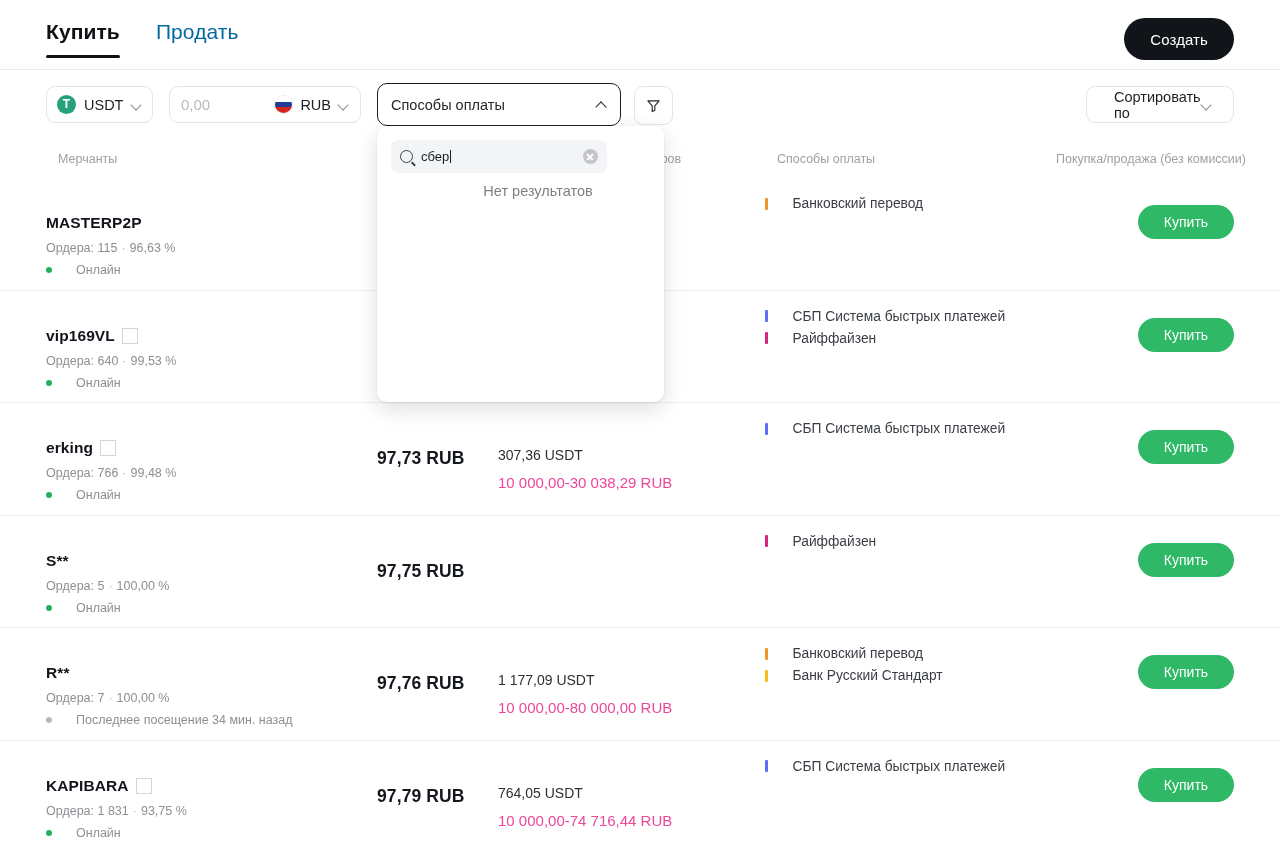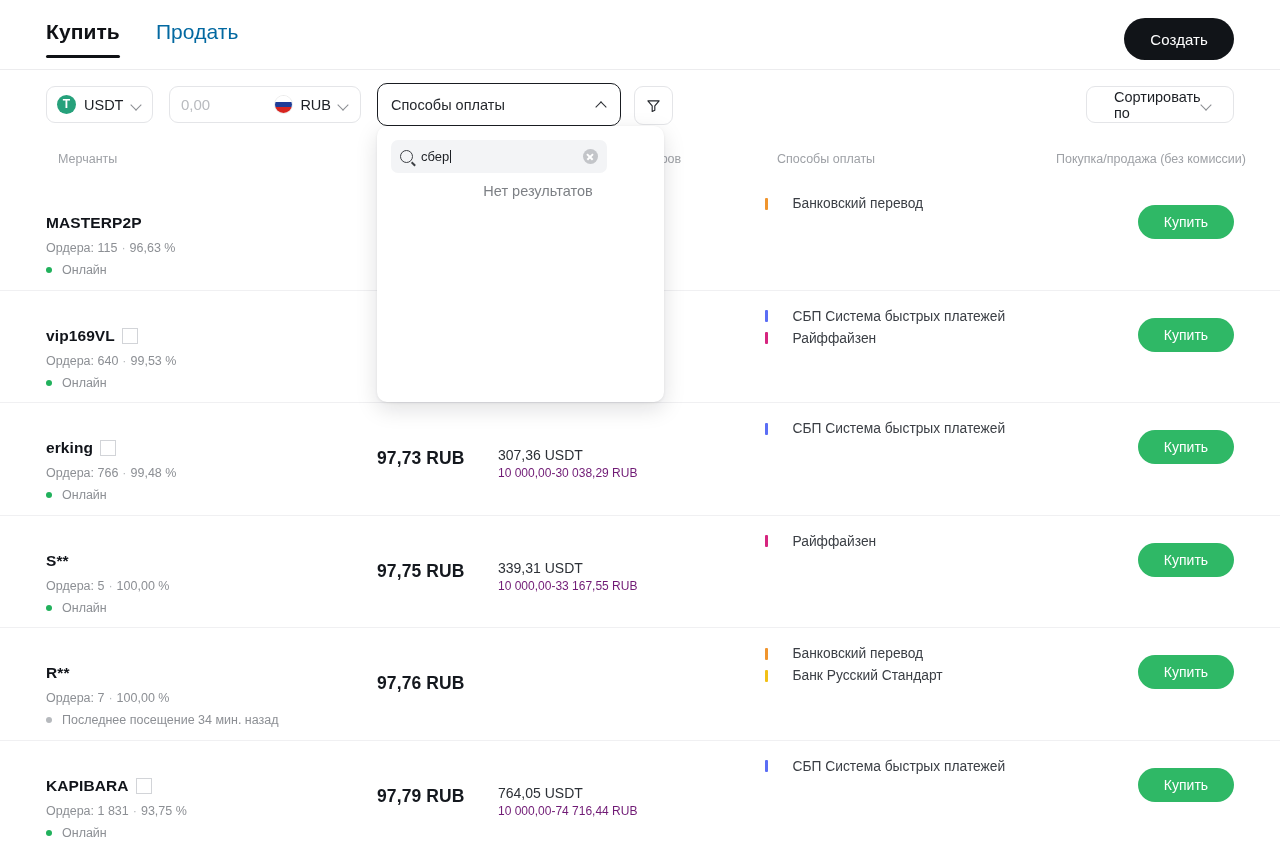--- a/index.html
+++ b/index.html
@@ -151,29 +151,29 @@
     display: flex; align-items: center; gap: 7px;
   }
   .m-badge {
     display: inline-block; width: 16px; height: 16px;
     border: 1px solid #d2d4d8; background: #fff; vertical-align: -2px;
   }
   .m-stats { margin-top: 9px; font-size: 12.5px; color: #8c8f94; }
   .m-stats .sep { margin: 0 4px; color: #b5b8bc; }
   .m-status {
     margin-top: 8px; font-size: 12.5px; color: #8c8f94;
-    display: flex; align-items: center; gap: 10px;
+    display: flex; align-items: center; gap: 24px;
   }
   .dot { width: 6px; height: 6px; border-radius: 50%; flex: 0 0 auto; }
   .dot.online  { background: #21b15c; }
   .dot.offline { background: #b6b9bd; }
 
   .price-val { font-size: 17.5px; font-weight: 700; color: #14181e; letter-spacing: .1px; }
   .limit-avail { font-size: 14px; color: #2c3036; }
-  .limit-range { margin-top: 3px; font-size: 12px; color: #701a75; }
+  .limit-range { margin-top: 11px; font-size: 15px; color: #ec4899; }
 
   .pm-item {
     display: flex; align-items: center; gap: 25px; margin-bottom: 7px;
     font-size: 13.8px; color: #3a3e44;
   }
   .pm-bar { width: 2.5px; height: 12px; border-radius: 1px; flex: 0 0 auto; }
 
   .buy-btn {
     background: #2fb866; color: #fff; border: none; border-radius: 999px;
     height: 34px; width: 96px; font-size: 14px; font-family: inherit; cursor: pointer;
@@ -368,24 +368,20 @@
       <div class="m-status">
         <span class="dot online"></span>
         <span>Онлайн</span>
       </div>
     </div>
 
     <div class="cell c-price">
       <span class="price-val">97,75 RUB</span>
     </div>
 
-    <div class="cell c-limit">
-      <div class="limit-avail">339,31 USDT</div>
-      <div class="limit-range">10 000,00-33 167,55 RUB</div>
-    </div>
 
     <div class="cell c-pm">
           <div class="pm-item">
        <span class="pm-bar" style="background:#d6257f"></span>
        <span>Райффайзен</span>
      </div>
         </div>
 
     <div class="cell c-action">
       <button class="buy-btn">Купить</button>
@@ -403,20 +399,24 @@
       <div class="m-status">
         <span class="dot offline"></span>
         <span>Последнее посещение 34 мин. назад</span>
       </div>
     </div>
 
     <div class="cell c-price">
       <span class="price-val">97,76 RUB</span>
     </div>
 
+    <div class="cell c-limit">
+      <div class="limit-avail">1 177,09 USDT</div>
+      <div class="limit-range">10 000,00-80 000,00 RUB</div>
+    </div>
 
     <div class="cell c-pm">
           <div class="pm-item">
        <span class="pm-bar" style="background:#f0952e"></span>
        <span>Банковский перевод</span>
      </div>
           <div class="pm-item">
        <span class="pm-bar" style="background:#f2c017"></span>
        <span>Банк Русский Стандарт</span>
      </div>

